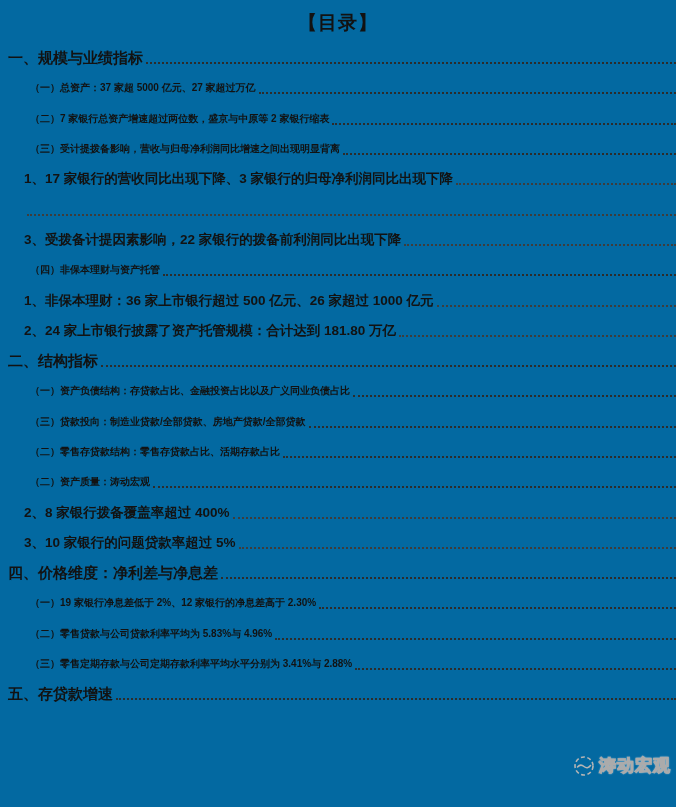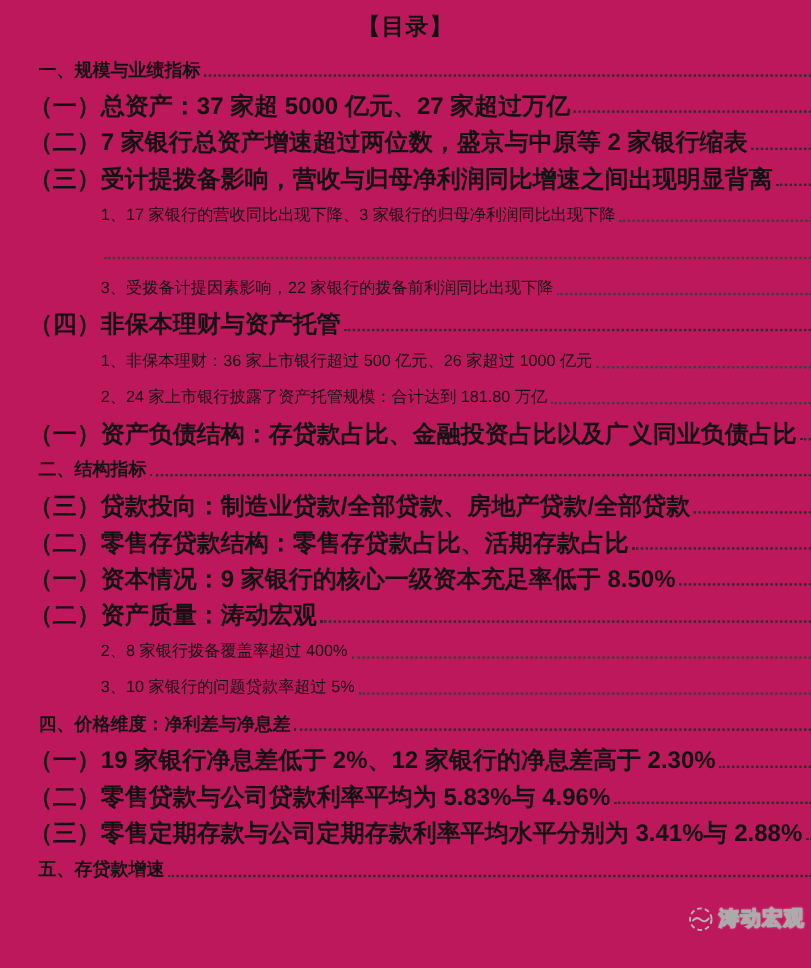--- a/index.html
+++ b/index.html
@@ -1,45 +1,44 @@
 <!DOCTYPE html>
 <html><head>
 <meta charset="utf-8">
 <style>
   html, body { margin: 0; padding: 0; background: #ffffff; }
   .page {
     position: relative;
     width: 676px;
     height: 807px;
-    background: #be185d;
+    background: #0369a1;
     overflow: hidden;
     font-family: "Liberation Sans", "DejaVu Sans", sans-serif;
     color: #121212;
   }
   .doc-title {
     margin-top: 10px;
     height: 26px;
     line-height: 26px;
     text-align: center;
     font-size: 19px;
     font-weight: 700;
     letter-spacing: 1px;
   }
   .toc-list { margin-top: 7px; }
   .toc-row {
     display: flex;
     align-items: center;
     height: 30.3px;
     padding-right: 0;
-    margin-left: 24px;
   }
   .toc-text { white-space: nowrap; flex: 0 0 auto; }
   .toc-row.lvl1 { padding-left: 8px;  font-size: 15px;   font-weight: 700; }
-  .toc-row.lvl2 { font-size: 20px;   font-weight: 700; }
-  .toc-row.lvl3 { padding-left: 60px; font-size: 13.5px; font-weight: 400; }
+  .toc-row.lvl2 { padding-left: 30px; font-size: 10px;   font-weight: 700; }
+  .toc-row.lvl3 { padding-left: 24px; font-size: 13.5px; font-weight: 700; }
   .leader {
     flex: 1 1 auto;
     min-width: 8px;
     height: 0;
     border-bottom: 2px dotted #2c2c2c;
     transform: translateY(5px);
     margin-left: 3px;
   }
   .toc-row.lvl3 .leader { border-bottom: 2px dotted #3d3d3d; }
   .watermark {
@@ -102,38 +101,34 @@
         <span class="leader"></span>
       </div>
       <div class="toc-row lvl3">
         <span class="toc-text">1、非保本理财：36 家上市银行超过 500 亿元、26 家超过 1000 亿元</span>
         <span class="leader"></span>
       </div>
       <div class="toc-row lvl3">
         <span class="toc-text">2、24 家上市银行披露了资产托管规模：合计达到 181.80 万亿</span>
         <span class="leader"></span>
       </div>
+      <div class="toc-row lvl1">
+        <span class="toc-text">二、结构指标</span>
+        <span class="leader"></span>
+      </div>
       <div class="toc-row lvl2">
         <span class="toc-text">（一）资产负债结构：存贷款占比、金融投资占比以及广义同业负债占比</span>
-        <span class="leader"></span>
-      </div>
-      <div class="toc-row lvl1">
-        <span class="toc-text">二、结构指标</span>
         <span class="leader"></span>
       </div>
       <div class="toc-row lvl2">
         <span class="toc-text">（三）贷款投向：制造业贷款/全部贷款、房地产贷款/全部贷款</span>
         <span class="leader"></span>
       </div>
       <div class="toc-row lvl2">
         <span class="toc-text">（二）零售存贷款结构：零售存贷款占比、活期存款占比</span>
-        <span class="leader"></span>
-      </div>
-      <div class="toc-row lvl2">
-        <span class="toc-text">（一）资本情况：9 家银行的核心一级资本充足率低于 8.50%</span>
         <span class="leader"></span>
       </div>
       <div class="toc-row lvl2">
         <span class="toc-text">（二）资产质量：涛动宏观</span>
         <span class="leader"></span>
       </div>
       <div class="toc-row lvl3">
         <span class="toc-text">2、8 家银行拨备覆盖率超过 400%</span>
         <span class="leader"></span>
       </div>

